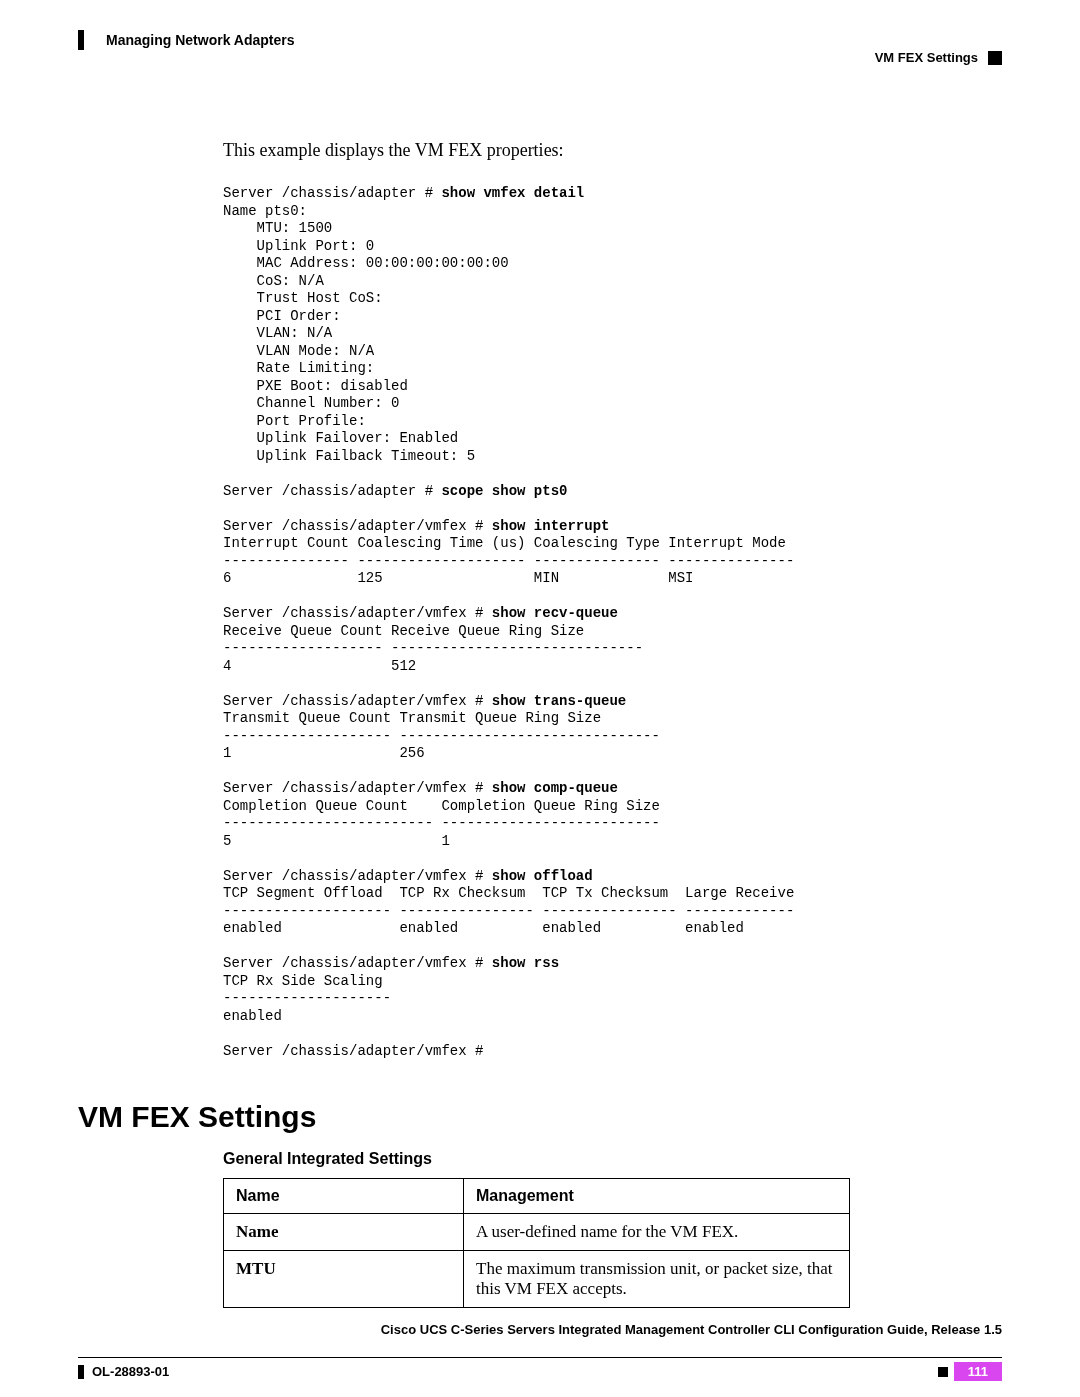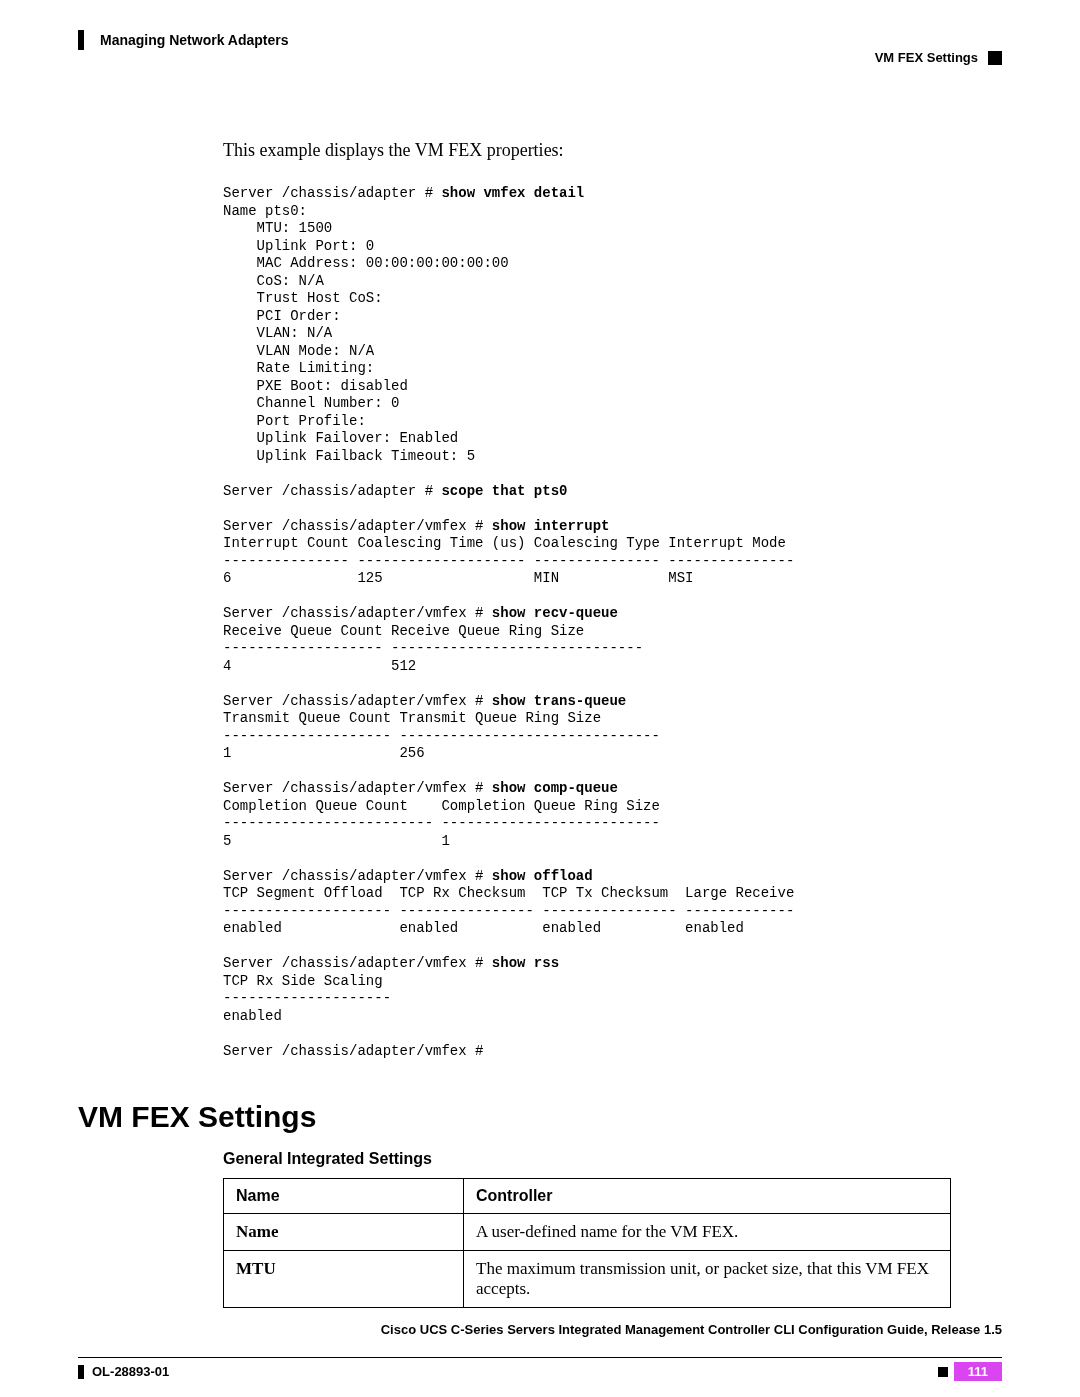--- a/index.html
+++ b/index.html
@@ -18,21 +18,21 @@
   }
   .header-left {
     position: absolute;
     top: 30px;
     left: 78px;
     font-family: Arial, Helvetica, sans-serif;
     font-weight: bold;
     font-size: 14px;
     display: flex;
     align-items: center;
-    gap: 16px;
+    gap: 22px;
   }
   .header-bar-left {
     width: 6px;
     height: 20px;
     background: #000;
   }
   .header-right {
     position: absolute;
     top: 50px;
     right: 78px;
@@ -83,21 +83,21 @@
   .subheading {
     font-family: Arial, Helvetica, sans-serif;
     font-weight: bold;
     font-size: 16px;
     margin-left: 145px;
     margin-bottom: 10px;
   }
   table.settings {
     border-collapse: collapse;
     margin-left: 145px;
-    width: 728px;
+    width: 627px;
     font-size: 17px;
   }
   table.settings th, table.settings td {
     border: 1px solid #000;
     padding: 8px 12px;
     text-align: left;
     vertical-align: top;
   }
   table.settings th {
     font-family: Arial, Helvetica, sans-serif;
@@ -193,21 +193,21 @@
     PCI Order:
     VLAN: N/A
     VLAN Mode: N/A
     Rate Limiting:
     PXE Boot: disabled
     Channel Number: 0
     Port Profile:
     Uplink Failover: Enabled
     Uplink Failback Timeout: 5
 
-Server /chassis/adapter # <span class="bold">scope that pts0</span>
+Server /chassis/adapter # <span class="bold">scope show pts0</span>
 
 Server /chassis/adapter/vmfex # <span class="bold">show interrupt</span>
 Interrupt Count Coalescing Time (us) Coalescing Type Interrupt Mode
 --------------- -------------------- --------------- ---------------
 6               125                  MIN             MSI
 
 Server /chassis/adapter/vmfex # <span class="bold">show recv-queue</span>
 Receive Queue Count Receive Queue Ring Size
 ------------------- ------------------------------
 4                   512
@@ -236,21 +236,21 @@
 </div>
   </div>
 
   <h2 class="section-heading section-left">VM FEX Settings</h2>
   <div class="subheading">General Integrated Settings</div>
 
   <table class="settings">
     <thead>
       <tr>
         <th>Name</th>
-        <th>Controller</th>
+        <th>Management</th>
       </tr>
     </thead>
     <tbody>
       <tr>
         <td class="name-col">Name</td>
         <td>A user-defined name for the VM FEX.</td>
       </tr>
       <tr>
         <td class="name-col">MTU</td>
         <td>The maximum transmission unit, or packet size, that this VM FEX accepts.</td>

